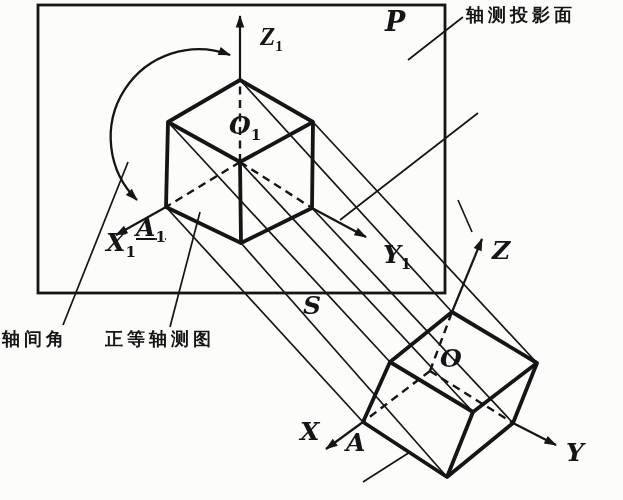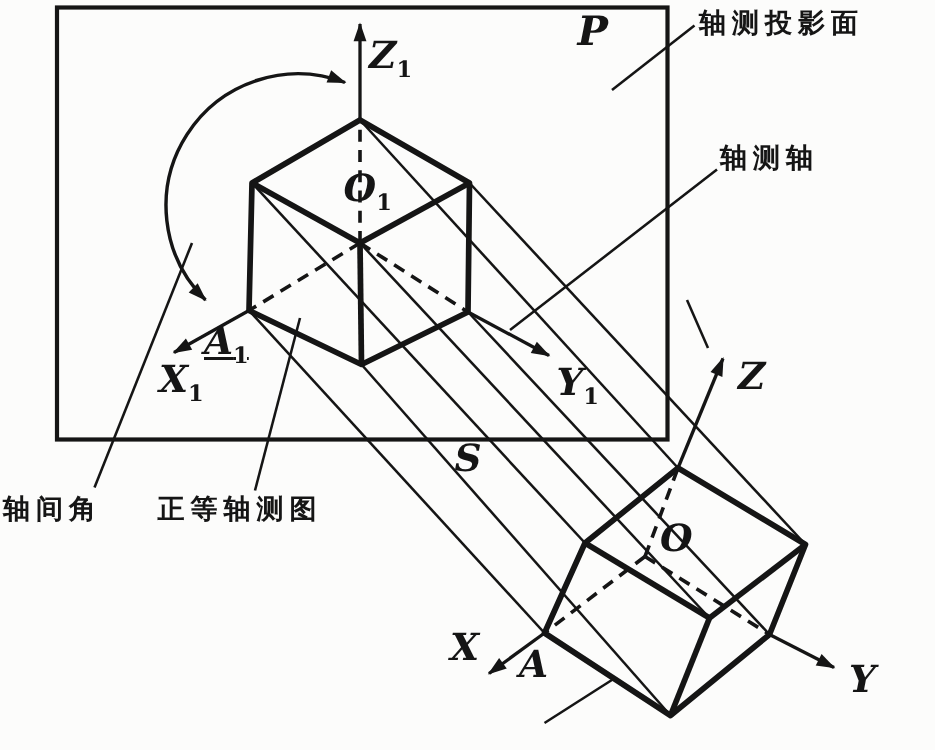--- a/index.html
+++ b/index.html
@@ -84,32 +84,31 @@
       <g stroke-width="3.8" stroke-linejoin="round">
         <path d="M452,312 L390,362 L363,422 L447,477 L513,423 L537,363 Z"></path>
         <line x1="473" y1="412" x2="390" y2="362"></line>
         <line x1="473" y1="412" x2="537" y2="363"></line>
         <line x1="473" y1="412" x2="447" y2="477"></line>
       </g>
     </g>
   </svg>
 
   <div class="lbl cn" style="left:466px; top:6px;">轴测投影面</div>
-  <div class="lbl cn" style="left:480px; top:96px;">轴测轴</div>
   <div class="lbl cn" style="left:2px;   top:330px;">轴间角</div>
   <div class="lbl cn" style="left:105px; top:330px;">正等轴测图</div>
 
   <div class="lbl math plane-p" style="left:385px; top:8px;">P</div>
   <div class="lbl math" style="left:303px; top:293px;">S</div>
 
-  <div class="lbl math" style="left:246px; top:24px;"><span>Z</span><sub>1</sub></div>
+  <div class="lbl math" style="left:260px; top:24px;font-family:Liberation Serif, serif;"><span>Z</span><sub>1</sub></div>
   <div class="lbl math" style="left:229px; top:113px;"><span>O</span><sub>1</sub></div>
   <div class="lbl math" style="left:136px; top:215px;text-decoration:underline;"><span>A</span><sub>1</sub></div>
-  <div class="lbl math" style="left:106px; top:240px;"><span>X</span><sub>1</sub></div>
-  <div class="lbl math" style="left:371px; top:242px;"><span>Y</span><sub>1</sub></div>
+  <div class="lbl math" style="left:106px; top:230px;"><span>X</span><sub>1</sub></div>
+  <div class="lbl math" style="left:383px; top:242px;"><span>Y</span><sub>1</sub></div>
 
   <div class="lbl math" style="left:492px; top:238px;">Z</div>
   <div class="lbl math" style="left:440px; top:346px;">O</div>
   <div class="lbl math" style="left:346px; top:430px;">A</div>
   <div class="lbl math" style="left:300px; top:419px;">X</div>
   <div class="lbl math" style="left:566px; top:440px;">Y</div>
 
 </div>
 
 </body></html>

